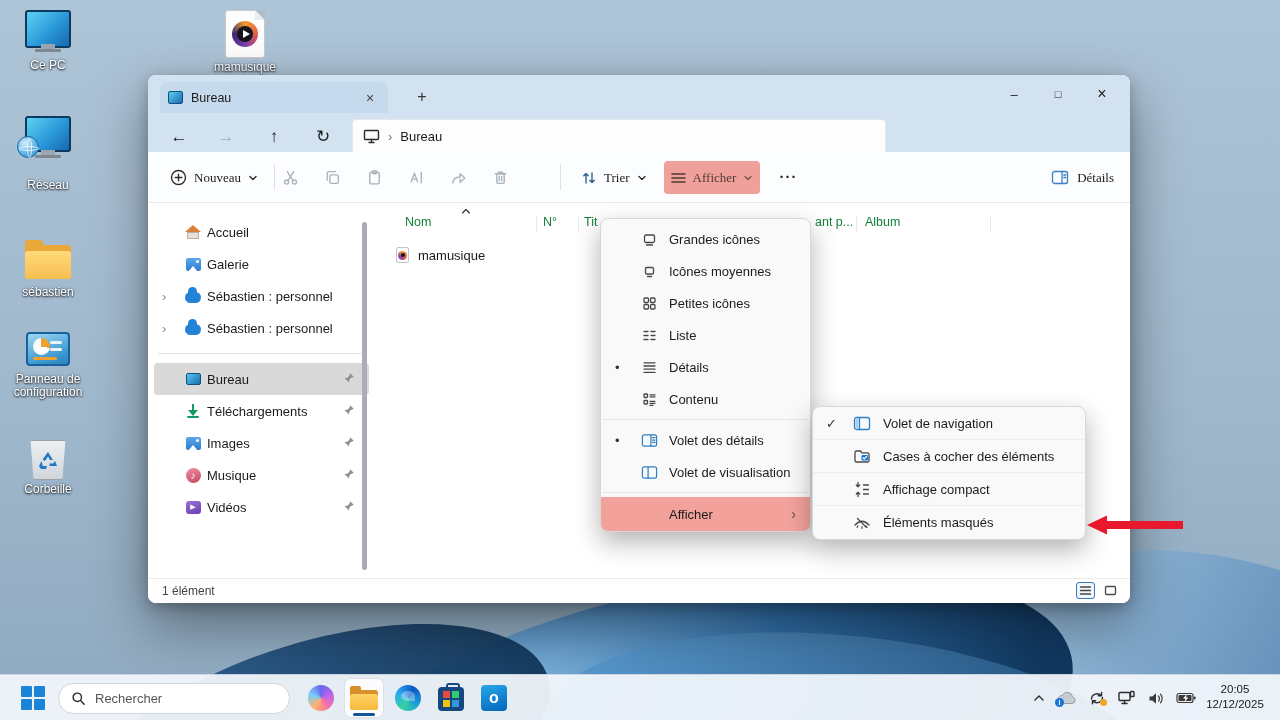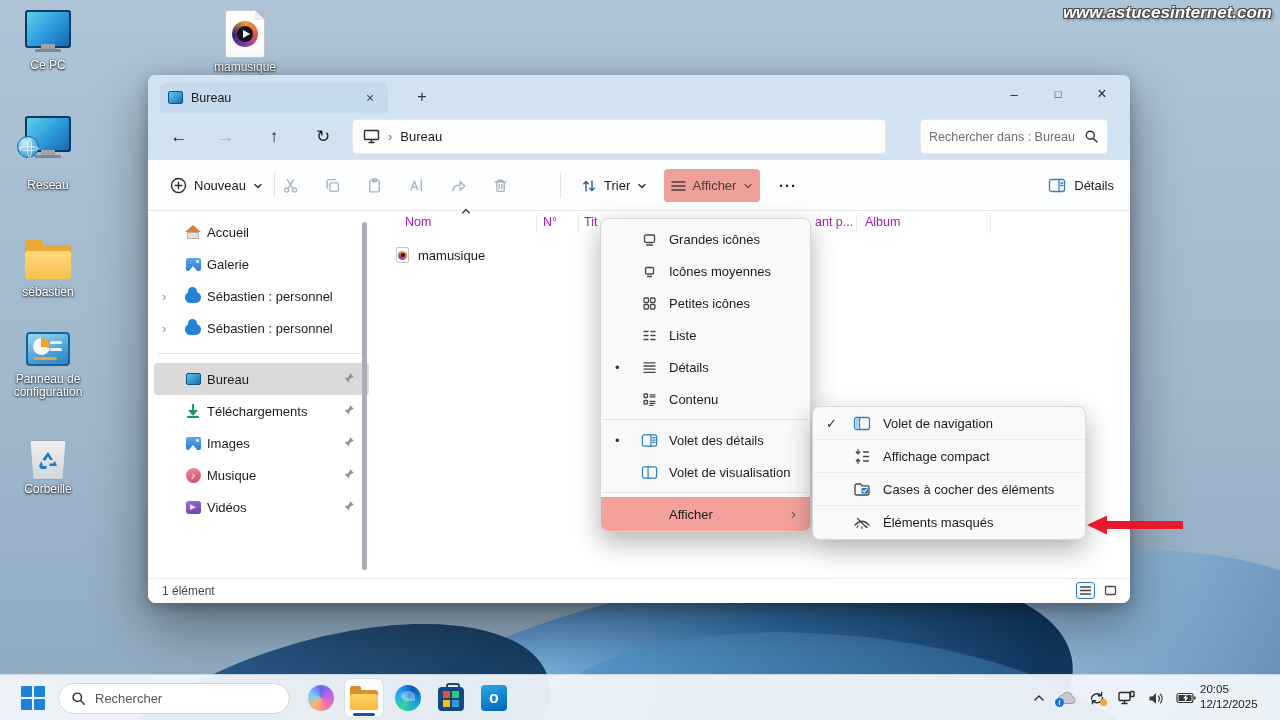--- a/index.html
+++ b/index.html
@@ -75,21 +75,21 @@
   .wbtn { width:44px; height:30px; display:flex; align-items:center; justify-content:center; font-size:13px; color:#222; }
   .addressrow { position:absolute; left:0; top:38px; width:100%; height:47px; background:#d3e2f0; display:flex; align-items:center; }
   .navbtn { width:30px; height:30px; display:flex; align-items:center; justify-content:center; font-size:17px; color:#1b1b1b; border-radius:4px; }
   .navbtn.disabled { color:#9fb0bf; }
   .addressbox { position:absolute; left:204px; top:6px; width:534px; height:35px; background:#fdfdfd;
      border:1px solid #e3e8ec; border-radius:4px; display:flex; align-items:center; padding:0 10px; gap:8px; font-size:13px; color:#1b1b1b; }
   .searchbox { position:absolute; left:772px; top:6px; width:188px; height:35px; background:#fdfdfd;
      border:1px solid #e3e8ec; border-radius:4px; display:flex; align-items:center; padding:0 8px; }
   .searchbox input { border:none; outline:none; flex:1; font-size:12.5px; color:#333; font-family:"Liberation Sans",sans-serif; background:transparent; min-width:0; }
   .searchbox input::placeholder { color:#6d6d6d; }
-  .toolbar { position:absolute; left:0; top:85px; width:100%; height:51px; background:#fbfdfe; border-bottom:1px solid #e8e8e8; }
+  .toolbar { position:absolute; left:0; top:77px; width:100%; height:51px; background:#fbfdfe; border-bottom:1px solid #e8e8e8;font-family:Liberation Serif, serif; }
   .tbgroup { position:absolute; top:9px; height:33px; display:flex; align-items:center; }
   .tbbtn { display:flex; align-items:center; gap:7px; font-size:13px; color:#1b1b1b; padding:0 9px; height:33px; border-radius:4px; }
   .tbsep { position:absolute; top:12px; width:1px; height:26px; background:#e2e2e2; }
   .afficher-btn { position:absolute; left:516px; top:9px; width:96px; height:33px; background:#f0a09a;
      border-radius:4px; display:flex; align-items:center; justify-content:center; gap:7px; font-size:13px; color:#4f3a36; }
   .more-dots { position:absolute; left:626px; top:9px; width:28px; height:33px; display:flex; align-items:center; justify-content:center;
      font-weight:bold; font-size:15px; letter-spacing:1px; color:#1b1b1b; }
   .details-toggle { position:absolute; right:16px; top:9px; height:33px; display:flex; align-items:center; gap:8px; font-size:13px; color:#1b1b1b; }
 
   
@@ -117,21 +117,21 @@
   .ic-dl .arr { position:absolute; left:7px; top:1px; width:2px; height:8px; background:#169a60; }
   .ic-dl .hd { position:absolute; left:3px; top:7px; width:0; height:0; border-style:solid; border-width:6px 5px 0 5px; border-color:#169a60 transparent transparent transparent; }
   .ic-dl .base { position:absolute; left:2px; bottom:1px; width:12px; height:2px; background:#169a60; border-radius:1px; }
   .ic-doc { width:13px; height:15px; background:#96a0ac; border-radius:2px; position:relative; }
   .ic-doc:before { content:""; position:absolute; left:2px; top:3px; width:9px; height:2px; background:#fff; box-shadow:0 4px 0 #fff, 0 8px 0 #fff; }
   .ic-mus { width:15px; height:15px; border-radius:50%; background:linear-gradient(160deg,#ef8fa5,#c2485f); color:#fff; font-size:10px; display:flex; align-items:center; justify-content:center; }
   .ic-vid { width:15px; height:13px; border-radius:3px; background:linear-gradient(160deg,#9a6fd8,#6b3fb2); color:#fff; font-size:7px; display:flex; align-items:center; justify-content:center; }
 
   
   .filearea { position:absolute; left:227px; top:136px; width:755px; height:367px; background:#fff; }
-  .colhead { position:absolute; top:4px; font-size:12.5px; color:#a21caf; }
+  .colhead { position:absolute; top:4px; font-size:12.5px; color:#15803d; }
   .colsep { position:absolute; top:4px; width:1px; height:18px; background:#eaeaea; }
   .filerow { position:absolute; left:8px; top:32px; height:24px; display:flex; align-items:center; gap:9px; padding-left:13px; font-size:13px; color:#1b1b1b; }
   .minimus { width:13px; height:16px; background:#fff; border:1px solid #c4c4c4; border-radius:2px; display:flex; align-items:center; justify-content:center; }
   .minimus .d { width:9px; height:9px; border-radius:50%; background:conic-gradient(#f59a2d,#e35b4f,#7d3bb0,#f59a2d); display:flex; align-items:center; justify-content:center; }
   .minimus .d:after { content:""; width:4px; height:4px; border-radius:50%; background:#17141c; display:block; }
   .statusbar { position:absolute; left:0; bottom:0; width:100%; height:25px; border-top:1px solid #ececec;
      background:#fff; border-radius:0 0 8px 8px; font-size:12px; color:#444; display:flex; align-items:center; padding:0 14px; }
   .viewtoggles { position:absolute; right:10px; bottom:4px; display:flex; gap:6px; }
   .vt { width:19px; height:17px; display:flex; align-items:center; justify-content:center; border-radius:3px; }
   .vt.active { border:1px solid #2f7ac0; background:#f2f7fc; }
@@ -177,37 +177,36 @@
   .edge { width:26px; height:26px; border-radius:50%; background:conic-gradient(from 210deg,#35d2a2,#2aa7f2,#0b57c2,#1b9ed8,#35d2a2); position:relative; }
   .edge:after { content:""; position:absolute; left:6px; top:6px; width:14px; height:10px; border-radius:50% 50% 0 50%; background:rgba(255,255,255,.35); }
   .store { width:26px; height:24px; border-radius:4px; background:#15487e; position:relative; margin-top:2px; }
   .store:before { content:""; position:absolute; left:8px; top:-4px; width:10px; height:5px; border:2px solid #15487e; border-bottom:none; border-radius:3px 3px 0 0; }
   .store .grid { position:absolute; left:5px; top:4px; width:16px; height:16px; display:grid; grid-template-columns:7px 7px; grid-template-rows:7px 7px; gap:2px; }
   .store .grid i:nth-child(1){background:#e74c3c;} .store .grid i:nth-child(2){background:#2ecc71;}
   .store .grid i:nth-child(3){background:#f1c40f;} .store .grid i:nth-child(4){background:#3498db;}
   .outlook { width:26px; height:26px; border-radius:4px; background:linear-gradient(160deg,#28a8ea,#0364b8);
      color:#fff; font-weight:bold; font-size:16px; display:flex; align-items:center; justify-content:center; }
   .tray { position:absolute; right:84px; top:0; height:46px; display:flex; align-items:center; gap:11px; }
-  .clock { position:absolute; right:10px; top:7px; width:70px; text-align:left; font-size:11.5px; color:#1b1b1b; line-height:15px; }
+  .clock { position:absolute; right:10px; top:7px; width:70px; text-align:center; font-size:11.5px; color:#1b1b1b; line-height:15px; }
 
   svg.st { stroke:#474747; fill:none; stroke-width:1.3; stroke-linecap:round; stroke-linejoin:round; }
   svg.dis { stroke:#a9b4bd; fill:none; stroke-width:1.3; stroke-linecap:round; stroke-linejoin:round; }
   svg.dark { stroke:#2b2b2b; fill:none; stroke-width:1.4; stroke-linecap:round; stroke-linejoin:round; }
 </style>
 </head>
 <body>
 
 <div class="page">
 
   <div class="petal petal4"></div>
   <div class="petal petal1"></div>
   <div class="petal petal3"></div>
   <div class="petal petal2"></div>
 
-  <div class="abs watermark">www.astucesinternet.com</div>
 
   <div class="dicon" style="left:0px; top:10px;">
     <div class="monitor" style="height:38px;"></div>
     <div class="dlabel" style="margin-top:8px;">Ce PC</div>
   </div>
   <div class="dicon" style="left:197px; top:10px;">
     <div class="musfile">
         <div class="musdisc">
           <div class="core">
             <div class="tri"></div>
@@ -267,27 +266,20 @@
       <span class="navbtn disabled" style="margin-left:17px;">→</span>
       <span class="navbtn" style="margin-left:18px;">↑</span>
       <span class="navbtn" style="margin-left:19px;">↻</span>
       <div class="addressbox">
         <svg class="dark" width="17" height="15" viewBox="0 0 17 15">
             <rect x="1.5" y="1.5" width="14" height="9" rx="1"></rect>
             <path d="M6 13.5 h5 M8.5 10.5 v3"></path>
           </svg>
         <span style="color:#777;">›</span>
         <span>Bureau</span>
-      </div>
-      <div class="searchbox">
-        <input type="text" placeholder="Rechercher dans : Bureau" style="">
-        <svg class="dark" width="15" height="15" viewBox="0 0 15 15">
-            <circle cx="6.3" cy="6.3" r="4"></circle>
-            <path d="M9.4 9.4 L13 13"></path>
-          </svg>
       </div>
     </div>
 
     <div class="toolbar">
       <div class="tbgroup" style="left:13px;">
         <div class="tbbtn">
           <svg class="dark" width="17" height="17" viewBox="0 0 17 17">
               <circle cx="8.5" cy="8.5" r="7"></circle>
               <path d="M8.5 5.2 v6.6 M5.2 8.5 h6.6"></path>
             </svg>
@@ -572,37 +564,37 @@
           <svg width="18" height="15" viewBox="0 0 18 15" fill="none" stroke="#2e7fc4" stroke-width="1.3">
             <rect x="1.5" y="1.5" width="15" height="12" rx="2"></rect>
             <path d="M6.5 1.5 V13.5"></path>
             <rect x="2.5" y="2.5" width="3" height="10" fill="#a9cdec" stroke="none"></rect>
           </svg>
         </span>
       <span class="mlabel">Volet de navigation</span>
     </div>
     <div class="smi">
       <span class="mic">
+          <svg width="18" height="16" viewBox="0 0 18 16">
+            <path d="M2 4.5 a1.5 1.5 0 0 1 1.5 -1.5 h4 l1.5 1.8 h5.5 a1.5 1.5 0 0 1 1.5 1.5 v6.2 a1.5 1.5 0 0 1 -1.5 1.5 h-11 a1.5 1.5 0 0 1 -1.5 -1.5 Z" fill="none" stroke="#474747" stroke-width="1.3"></path>
+            <rect x="8.5" y="7" width="6.5" height="5.5" rx="1.2" fill="#1b78d7"></rect>
+            <path d="M10 9.8 L11.3 11 L13.6 8.4" stroke="#fff" stroke-width="1.2" fill="none" stroke-linecap="round"></path>
+          </svg>
+        </span>
+      <span class="mlabel">Cases à cocher des éléments</span>
+    </div>
+    <div class="smi">
+      <span class="mic">
           <svg class="st" width="17" height="17" viewBox="0 0 17 17">
             <path d="M9.5 4 h5 M9.5 8.5 h5 M9.5 13 h5"></path>
             <path d="M4 1.5 v4 M2.3 4 L4 5.8 L5.7 4"></path>
             <path d="M4 15.5 v-4 M2.3 13 L4 11.2 L5.7 13"></path>
           </svg>
         </span>
       <span class="mlabel">Affichage compact</span>
-    </div>
-    <div class="smi">
-      <span class="mic">
-          <svg width="18" height="16" viewBox="0 0 18 16">
-            <path d="M2 4.5 a1.5 1.5 0 0 1 1.5 -1.5 h4 l1.5 1.8 h5.5 a1.5 1.5 0 0 1 1.5 1.5 v6.2 a1.5 1.5 0 0 1 -1.5 1.5 h-11 a1.5 1.5 0 0 1 -1.5 -1.5 Z" fill="none" stroke="#474747" stroke-width="1.3"></path>
-            <rect x="8.5" y="7" width="6.5" height="5.5" rx="1.2" fill="#1b78d7"></rect>
-            <path d="M10 9.8 L11.3 11 L13.6 8.4" stroke="#fff" stroke-width="1.2" fill="none" stroke-linecap="round"></path>
-          </svg>
-        </span>
-      <span class="mlabel">Cases à cocher des éléments</span>
     </div>
     <div class="smi">
       <span class="mic">
           <svg class="st" width="18" height="14" viewBox="0 0 18 14">
             <path d="M2 9 Q9 1.5 16 9"></path>
             <path d="M4.5 2.5 L13.5 11.5"></path>
             <path d="M5 9.8 L4 11.5 M9 10.5 V12.5 M13 9.8 L14 11.5" stroke-width="1.1"></path>
           </svg>
         </span>
       <span class="mlabel">Éléments masqués</span>

